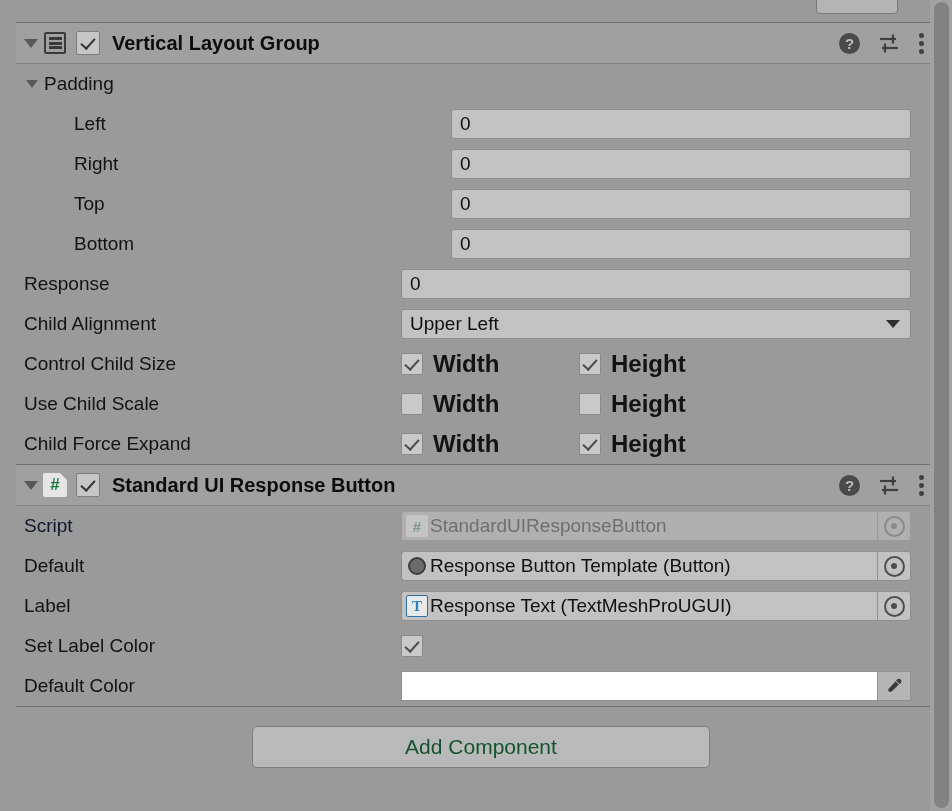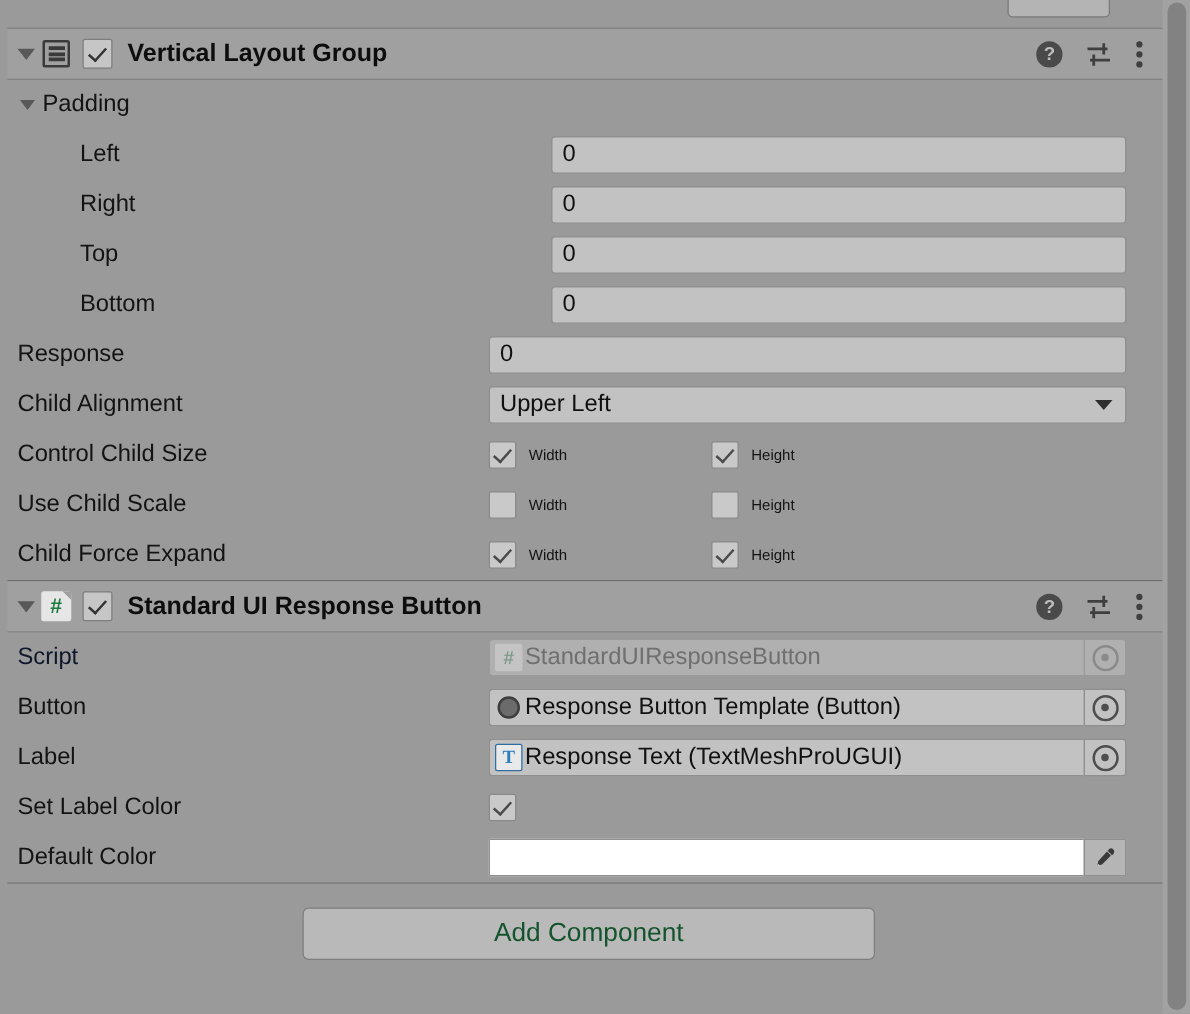--- a/index.html
+++ b/index.html
@@ -14,21 +14,21 @@
     font-family: "Liberation Sans", sans-serif;
     font-size: 19px;
     color: #111111;
     position: relative;
     -webkit-font-smoothing: antialiased;
   }
 
   
   .inspector {
     position: absolute;
-    left: 6px; top: 0;
+    left: 16px; top: 0;
     width: 930px;
     height: 811px;
     background: #9a9a9a;
     box-sizing: border-box;
   }
   .hline {
     height: 1px;
     background: #6e6e6e;
     width: 100%;
   }
@@ -350,21 +350,21 @@
   }
   .cbox.on::after {
     content: "";
     position: absolute;
     left: 6px; top: 2px;
     width: 6px; height: 12px;
     border: solid #4a4a4a;
     border-width: 0 2.4px 2.4px 0;
     transform: rotate(42deg);
   }
-  .tg-label { font-size: 12px; color: #131313; }
+  .tg-label { font-size: 24px; color: #131313; font-weight: bold; }
 
   
   .colorfield-wrap {
     flex: 1 1 auto;
     margin-right: 35px;
     display: flex;
     align-items: center;
     height: 30px;
   }
   .colorswatch {
@@ -589,21 +589,21 @@
         </div>
         <div class="picker disabled">
           <span class="picker-ring">
               <span class="picker-dot"></span>
             </span>
         </div>
       </div>
     </div>
 
     <div class="row">
-      <div class="label">Button</div>
+      <div class="label">Default</div>
       <div class="objfield-wrap">
         <div class="objfield">
           <span class="mini-icon mini-button">
               <span class="ring"></span>
             </span>
           <span class="obj-text">Response Button Template (Button)</span>
         </div>
         <div class="picker">
           <span class="picker-ring">
               <span class="picker-dot"></span>

